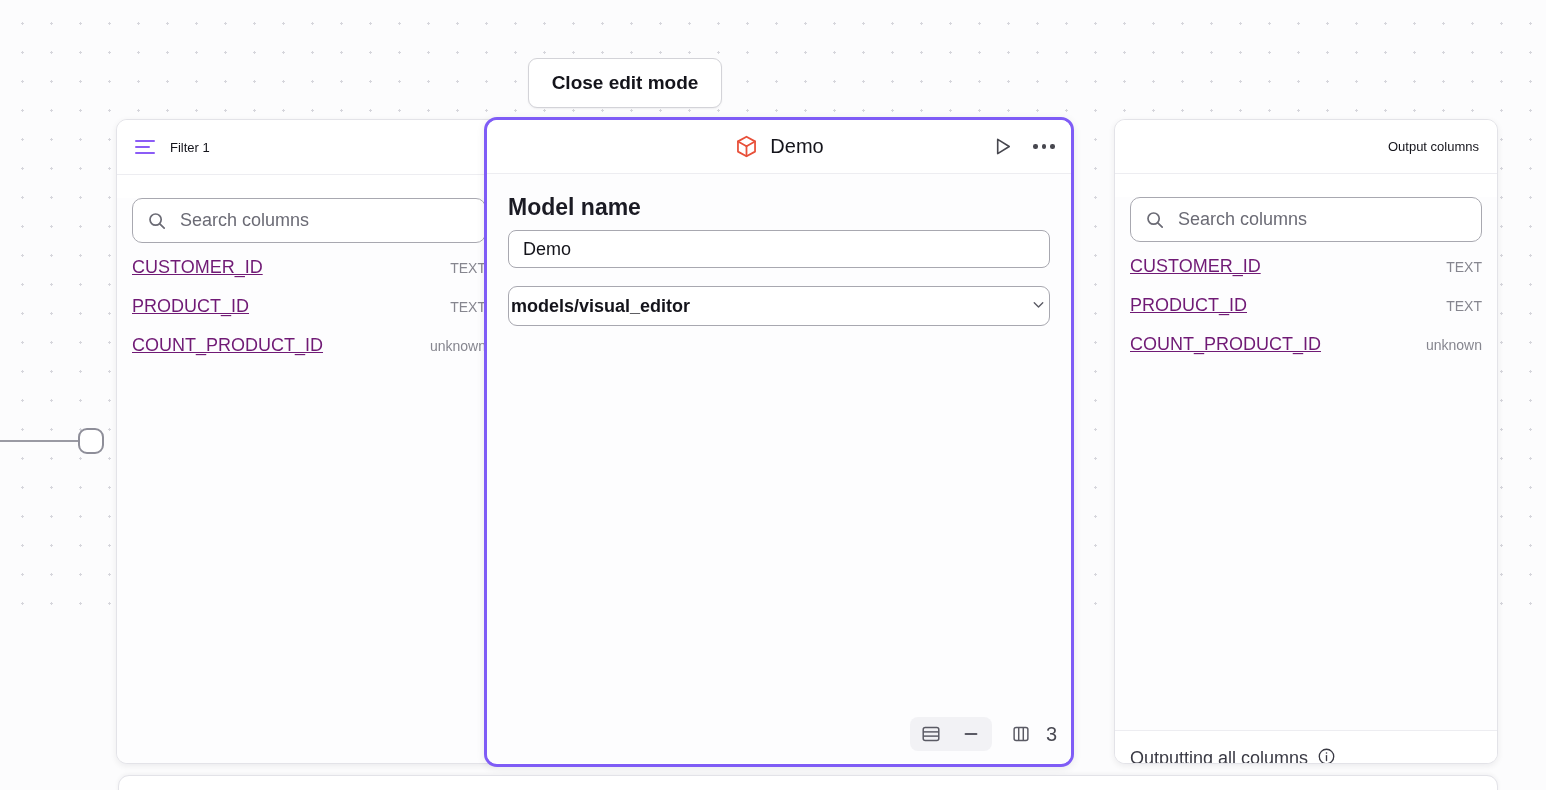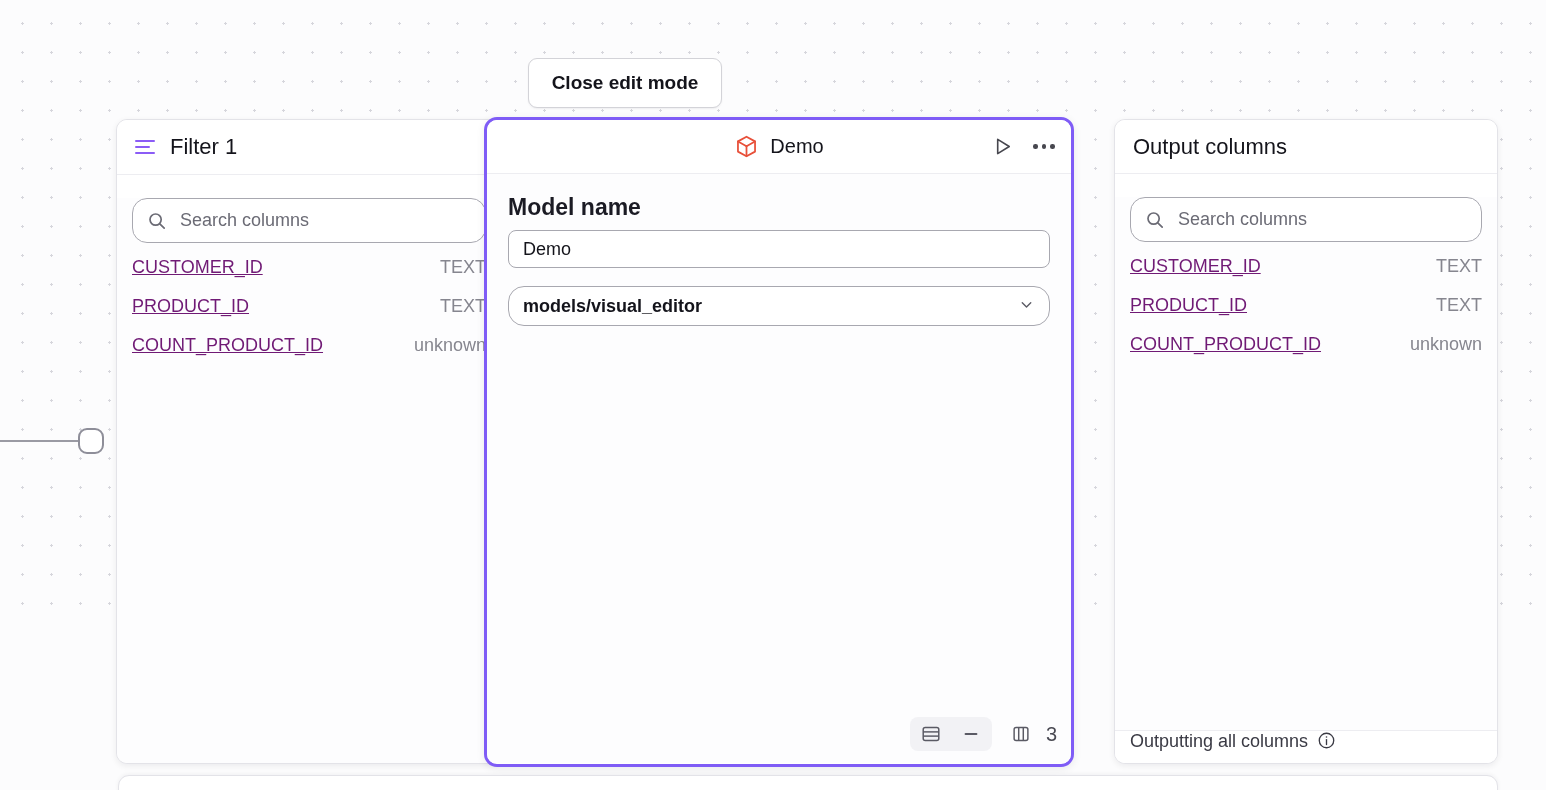--- a/index.html
+++ b/index.html
@@ -73,21 +73,21 @@
   .panel-header {
     height: 55px;
     display: flex;
     align-items: center;
     background: #FFFFFF;
     border-bottom: 1px solid #EDEDF1;
     padding: 0 18px;
   }
 
   .panel-title {
-    font-size: 22px;
+    font-size: 13px;
     color: #14141B;
     font-family: "Liberation Sans", sans-serif;
   }
 
   .panel-body {
     background: #FDFDFE;
     height: calc(100% - 55px);
     position: relative;
   }
 
@@ -117,21 +117,21 @@
   .filter-icon i:nth-child(1) { width: 20px; }
   .filter-icon i:nth-child(2) { width: 15px; }
   .filter-icon i:nth-child(3) { width: 20px; }
 
   
   .search-box {
     position: relative;
     margin: 23px 15px 0 15px;
     height: 45px;
     border: 1px solid #A8A8B0;
-    border-radius: 15px;
+    border-radius: 10px;
     background: #FFFFFF;
     display: flex;
     align-items: center;
     padding-left: 14px;
   }
   .search-box .s-icon {
     width: 20px;
     height: 20px;
     flex: none;
     margin-right: 13px;
@@ -149,21 +149,21 @@
     justify-content: space-between;
     height: 39px;
   }
   .col-name {
     font-size: 18px;
     color: #701a75;
     white-space: nowrap;
     text-decoration: underline;
   }
   .col-type {
-    font-size: 18px;
+    font-size: 14px;
     color: #86868F;
     white-space: nowrap;
   }
 
   
   #demo-panel {
     left: 484px;
     top: 117px;
     width: 590px;
     height: 650px;
@@ -212,25 +212,25 @@
     font-size: 18px;
     color: #14141B;
     padding: 0 14px;
     font-family: "Liberation Sans", sans-serif;
     margin-bottom: 18px;
   }
   .select-input {
     width: 100%;
     height: 40px;
     border: 1px solid #A8A8B0;
-    border-radius: 16px;
-    background: #FFFFFF;
-    display: flex;
-    align-items: center;
-    padding: 0 14px;
+    border-radius: 9px;
+    background: #FFFFFF;
+    display: flex;
+    align-items: center;
+    padding: 0 2px;
     justify-content: space-between;
     cursor: pointer;
   }
   .select-value {
     font-size: 18px;
     font-weight: bold;
     color: #14141B;
   }
 
   
@@ -263,28 +263,28 @@
   }
   .split-count { font-size: 20px; color: #4A4A53; }
 
   
   #output-panel {
     left: 1114px;
     top: 119px;
     width: 384px;
     height: 645px;
   }
-  #output-panel .panel-header { height: 54px; }
+  #output-panel .panel-header { height: 54px; justify-content: flex-end; }
 
   .output-footer {
     position: absolute;
     left: 0; right: 0; bottom: 0;
     height: 55px;
     display: flex;
-    align-items: flex-start;
+    align-items: center;
     padding: 0 15px;
     background: #FFFFFF;
     border-top: 1px solid #EDEDF1;
     gap: 9px;
   }
   .output-footer-text { font-size: 18px; color: #3A3A44; }
 
   
   #bottom-card {
     position: absolute;

